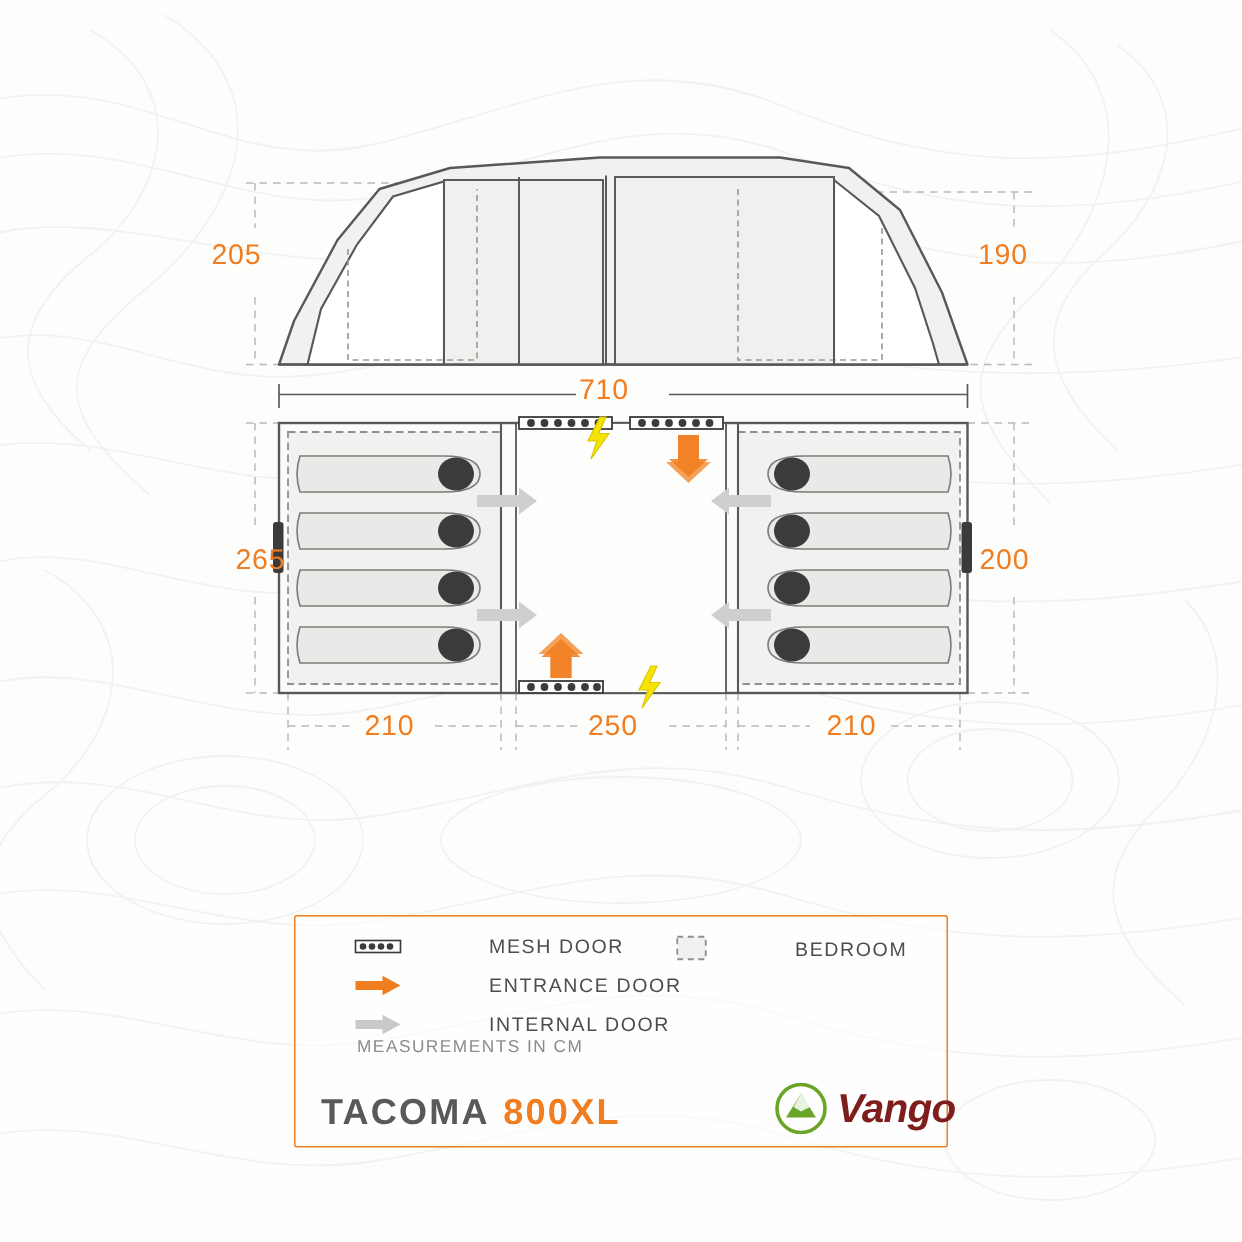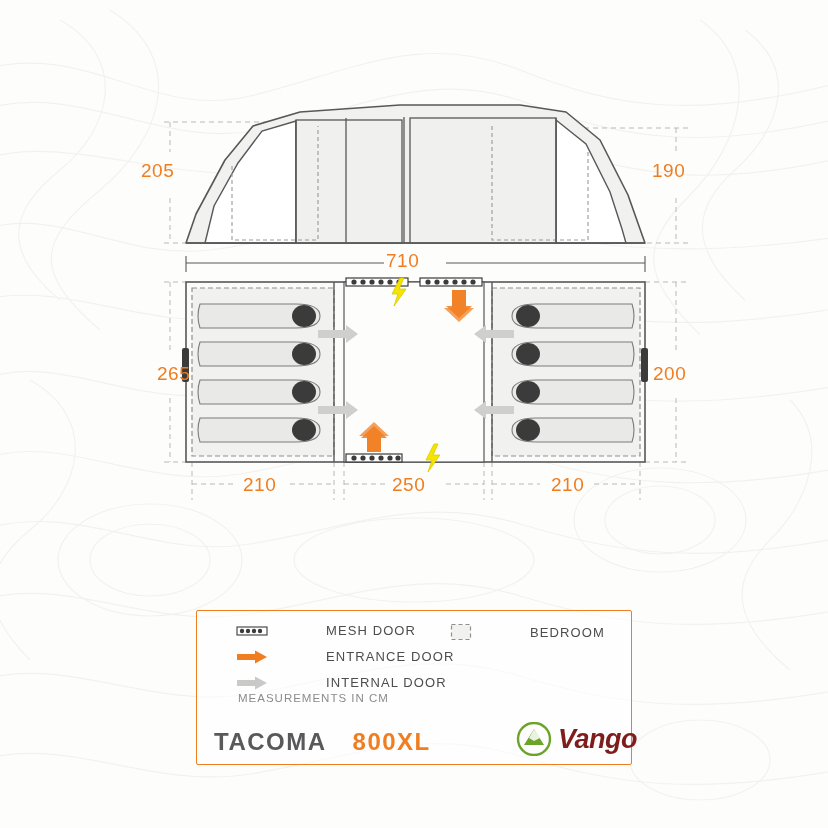--- a/index.html
+++ b/index.html
@@ -68,21 +68,21 @@
     color: #8b8b8b;
     font-size: 11.5px;
     letter-spacing: 1px;
   }
   .title-wrap {
     position: absolute;
     left: 214px;
     top: 728px;
     display: flex;
     align-items: baseline;
-    gap: 26px;
+    gap: 9px;
   }
   .title-main {
     color: #59595b;
     font-size: 24px;
     font-weight: bold;
     letter-spacing: 1.5px;
   }
   .title-sub {
     color: #f07d20;
     font-size: 24px;

